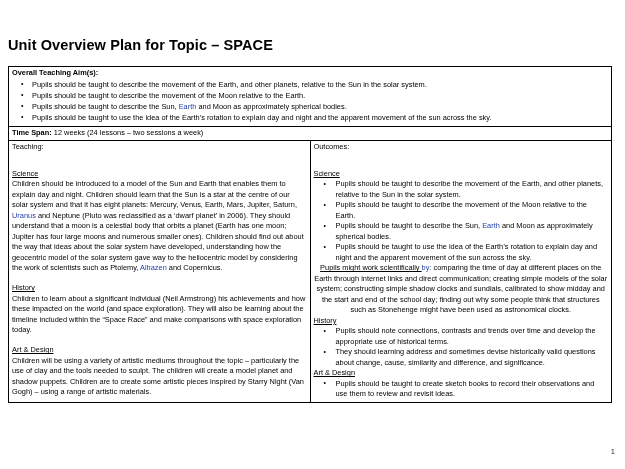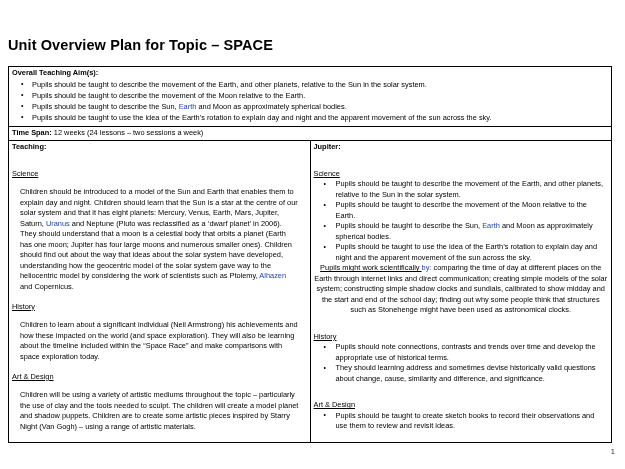--- a/index.html
+++ b/index.html
@@ -57,32 +57,32 @@
   }
   ul.aims > li:before {
     content: "\2022";
     position: absolute;
     left: -11px;
     top: -0.5px;
     font-size: 7px;
   }
   .timespan-cell { padding-top: 1.5px; padding-bottom: 1.5px; margin-top: 48px; }
   .col-head {
-    font-weight: bold;
+    font-weight: normal;
     display: block;
     margin-bottom: 16px;
   }
   .subhead {
     display: block;
     text-decoration: underline;
-    margin-top: 16px;
+    margin-top: 0px;
   }
   .subhead.spaced { margin-top: 9.5px; }
   p.body {
-    margin: 8px;
+    margin: 0;
     padding: 0;
     text-align: left;
   }
   ul.outc {
     margin: 0 0 0 0;
     padding: 0 0 0 22px;
     list-style: none;
   }
   ul.outc > li {
     position: relative;
@@ -152,21 +152,21 @@
         <p class="body"><span>Children should be introduced to a model of the Sun and Earth that enables them to explain day and night. Children should learn that the Sun is a star at the centre of our solar system and that it has eight planets: Mercury, Venus, Earth, Mars, Jupiter, Saturn, </span><span class="misspell">Uranus</span><span> and Neptune (Pluto was reclassified as a ‘dwarf planet’ in 2006). They should understand that a moon is a celestial body that orbits a planet (Earth has one moon; Jupiter has four large moons and numerous smaller ones). Children should find out about the way that ideas about the solar system have developed, understanding how the geocentric model of the solar system gave way to the heliocentric model by considering the work of scientists such as Ptolemy, </span><span class="misspell">Alhazen</span><span> and Copernicus.</span></p>
 
         <span class="subhead spaced">History</span>
         <p class="body">Children to learn about a significant individual (Neil Armstrong) his achievements and how these impacted on the world (and space exploration). They will also be learning about the timeline included within the “Space Race” and make comparisons with space exploration today.</p>
 
         <span class="subhead spaced">Art &amp; Design</span>
         <p class="body">Children will be using a variety of artistic mediums throughout the topic – particularly the use of clay and the tools needed to sculpt. The children will create a model planet and shadow puppets.  Children are to create some artistic pieces inspired by Starry Night (Van Gogh) – using a range of artistic materials.</p>
       </td>
 
       <td class="right-cell">
-        <span class="col-head">Jupiter:</span>
+        <span class="col-head">Outcomes:</span>
 
         <span class="subhead">Science</span>
         <ul class="outc">
           <li><span>Pupils should be taught to describe the movement of the Earth, and other planets, relative to the Sun in the solar system.</span></li>
           <li><span>Pupils should be taught to describe the movement of the Moon relative to the Earth.</span></li>
           <li>Pupils should be taught to describe the Sun, <span class="misspell">Earth</span> and Moon as approximately spherical bodies.</li>
           <li><span>Pupils should be taught to use the idea of the Earth’s rotation to explain day and night and the apparent movement of the sun across the sky.</span></li>
         </ul>
         <p class="sci-note"><span class="lead">Pupils might work scientifically </span><span class="misspell">by:</span><span> comparing the time of day at different places on the Earth through internet links and direct communication; creating simple models of the solar system; constructing simple shadow clocks and sundials, calibrated to show midday and the start and end of the school day; finding out why some people think that structures such as Stonehenge might have been used as astronomical clocks.</span></p>
 

